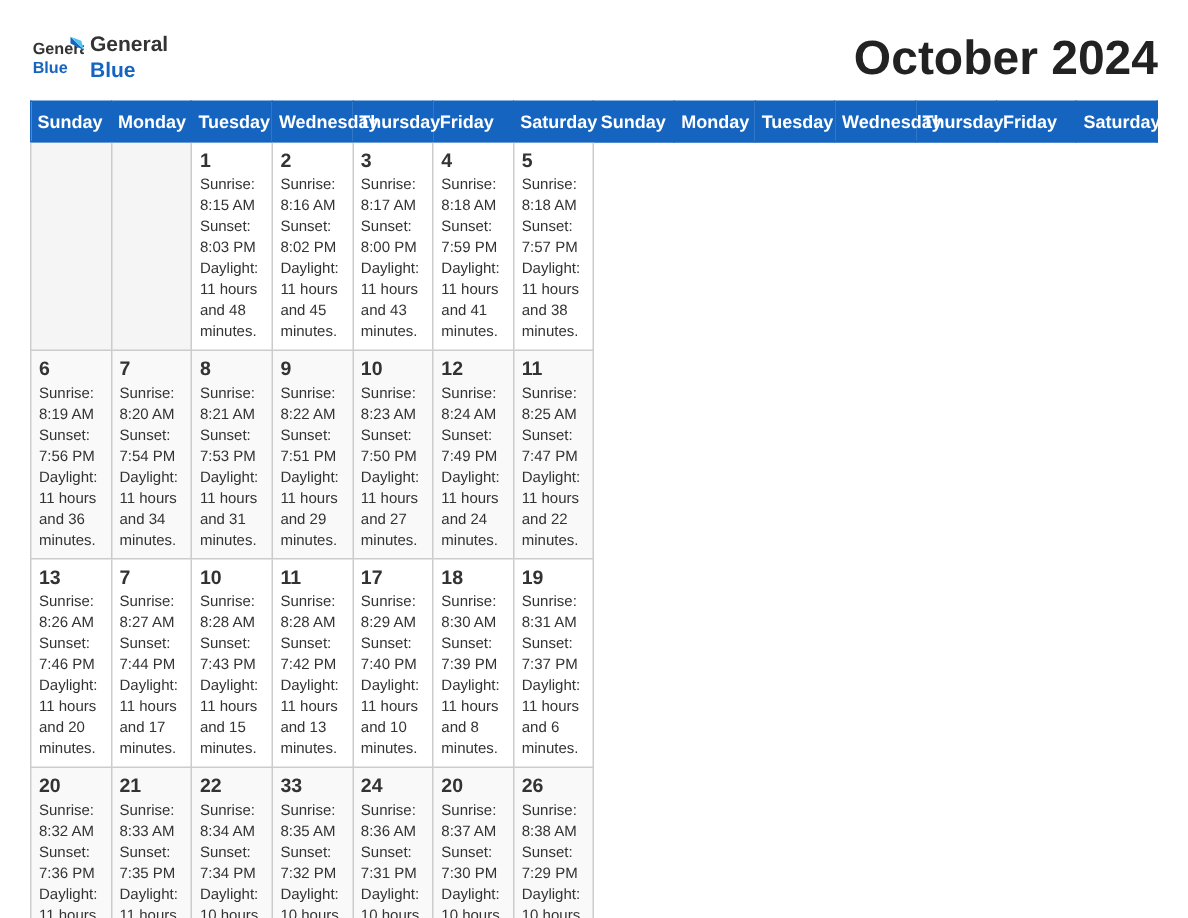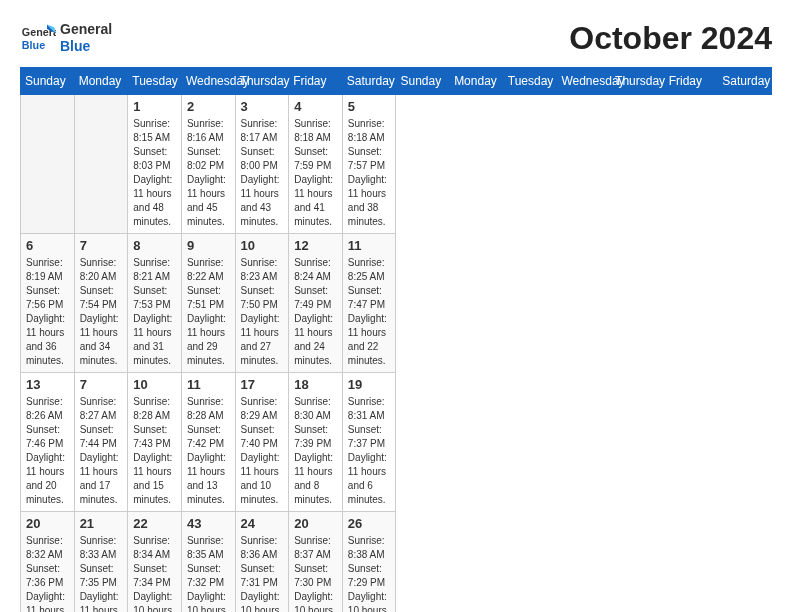--- a/index.html
+++ b/index.html
@@ -39,21 +39,21 @@
     }
     table {
       width: 100%;
       border-collapse: collapse;
       table-layout: fixed;
     }
     thead th {
       background: #1565c0;
       color: #fff;
       font-size: 12px;
-      font-weight: normal;
+      font-weight: bold;
       padding: 6px 4px;
       text-align: left;
       border: 1px solid #1565c0;
     }
     tbody td {
       border: 1px solid #ccc;
       vertical-align: top;
       padding: 4px 5px;
       font-size: 10px;
       color: #333;
@@ -213,21 +213,21 @@
         </td>
         <td>
           <div class="day-num">21</div>
           <div class="cell-text">Sunrise: 8:33 AM<br>Sunset: 7:35 PM<br>Daylight: 11 hours and 1 minute.</div>
         </td>
         <td>
           <div class="day-num">22</div>
           <div class="cell-text">Sunrise: 8:34 AM<br>Sunset: 7:34 PM<br>Daylight: 10 hours and 59 minutes.</div>
         </td>
         <td>
-          <div class="day-num">43</div>
+          <div class="day-num">33</div>
           <div class="cell-text">Sunrise: 8:35 AM<br>Sunset: 7:32 PM<br>Daylight: 10 hours and 57 minutes.</div>
         </td>
         <td>
           <div class="day-num">24</div>
           <div class="cell-text">Sunrise: 8:36 AM<br>Sunset: 7:31 PM<br>Daylight: 10 hours and 54 minutes.</div>
         </td>
         <td>
           <div class="day-num">20</div>
           <div class="cell-text">Sunrise: 8:37 AM<br>Sunset: 7:30 PM<br>Daylight: 10 hours and 52 minutes.</div>
         </td>

